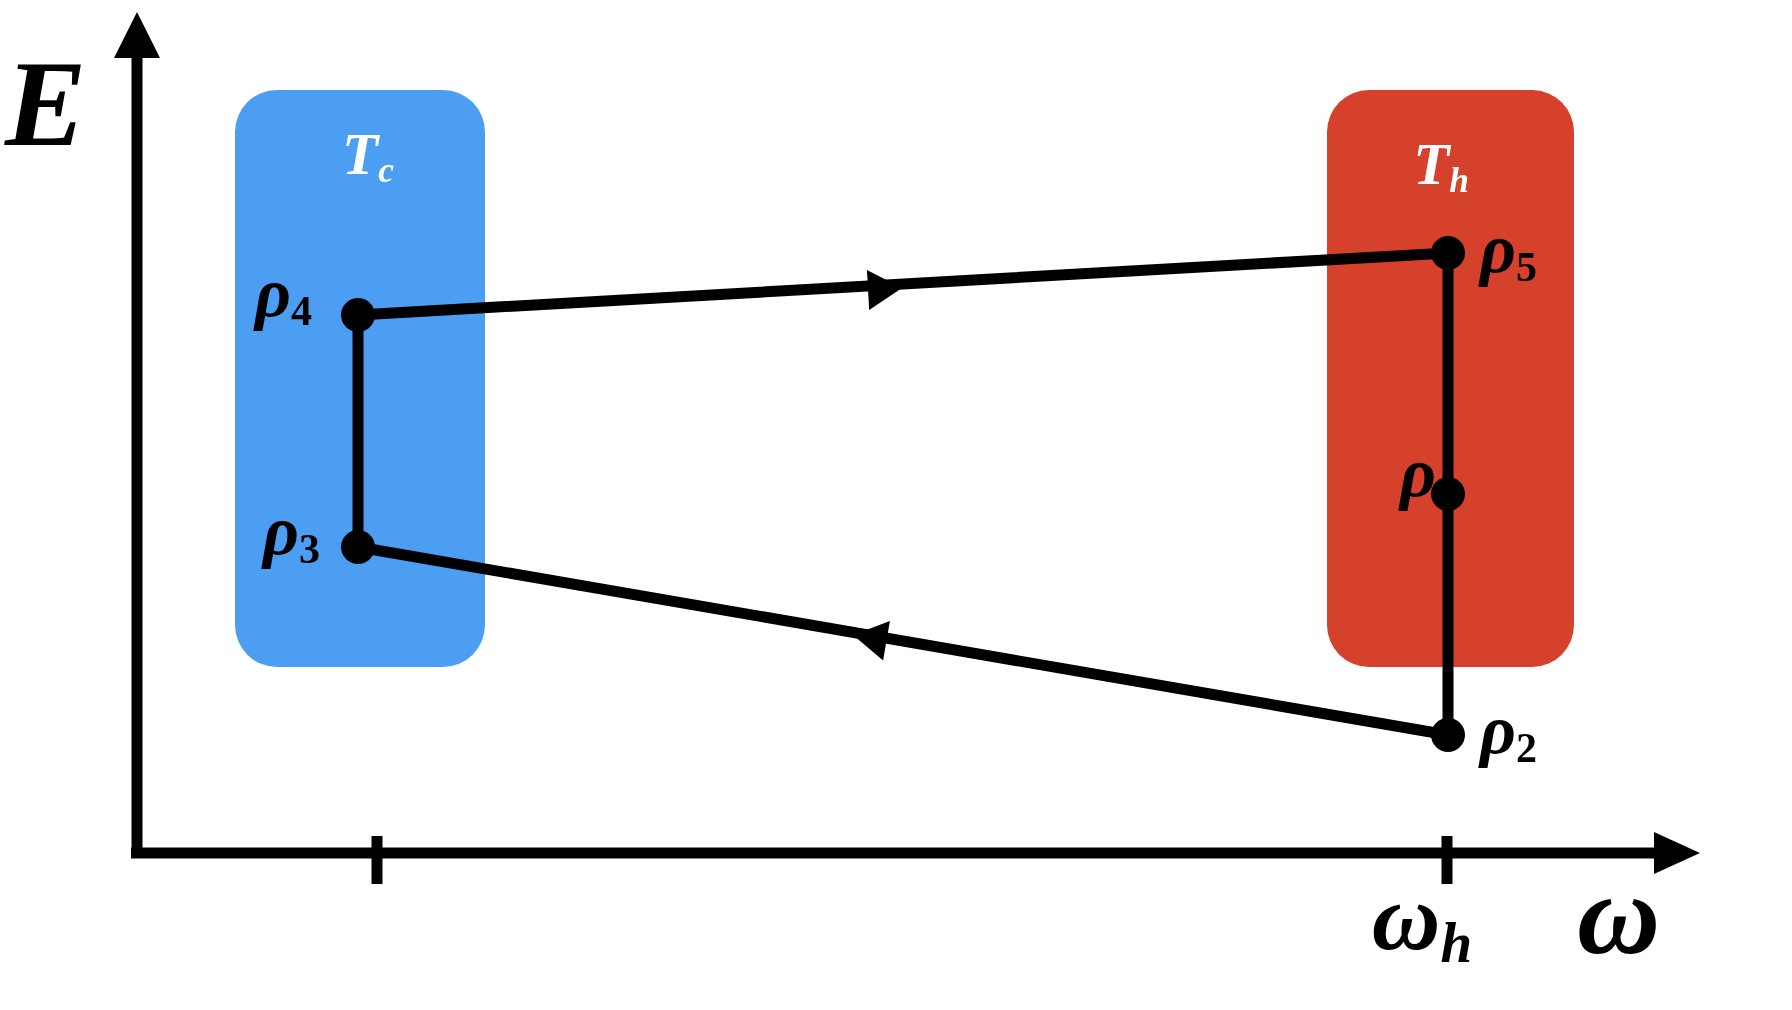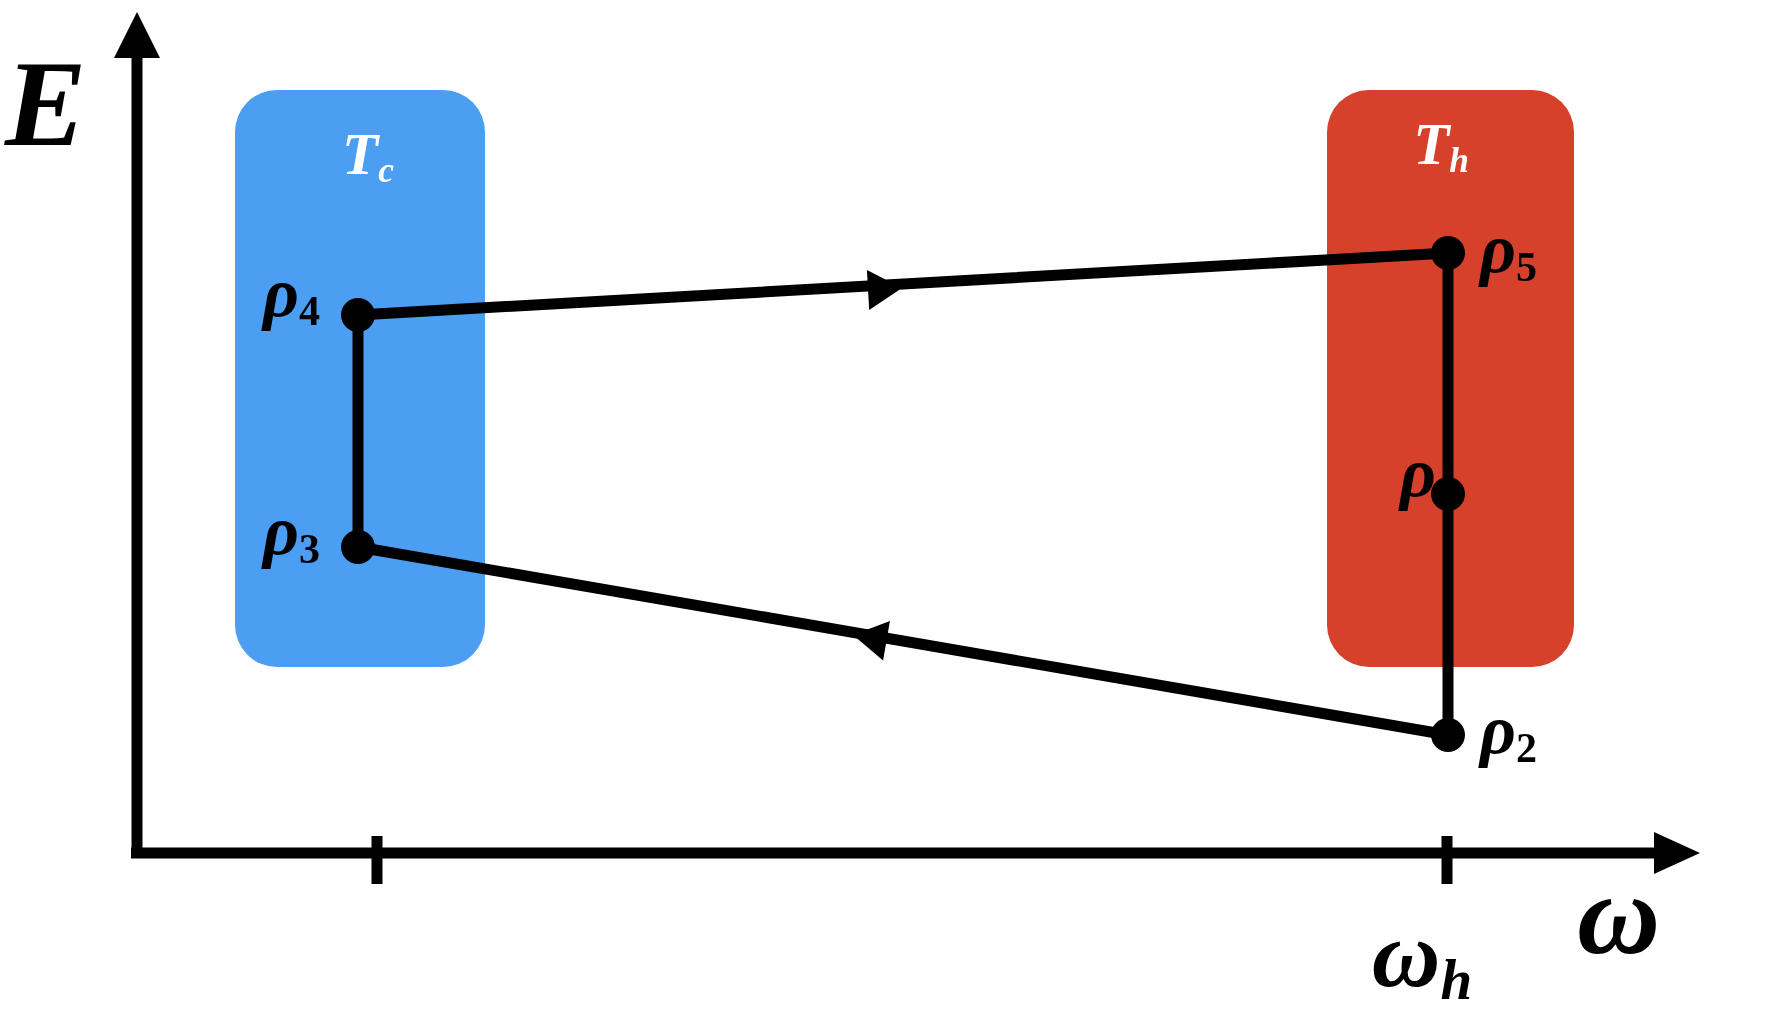--- a/index.html
+++ b/index.html
@@ -73,32 +73,32 @@
     <circle cx="1448" cy="735" r="17" fill="var(--stroke, #000)"></circle>
   </svg>
 
   <div class="label axis-label-y" style="left:5px; top:43px;">
     <span>E</span>
   </div>
   <div class="label axis-label-x" style="left:1577px; top:857px;">
     <span>ω</span>
   </div>
 
-  <div class="label tick-label" style="left:1422px; top:870px;margin-top:37px;">
+  <div class="label tick-label" style="left:1422px; top:870px;">
     <span>ω</span><span class="sub letter">h</span>
   </div>
 
   <div class="label bath-label" style="left:368px; top:125px;">
     <span>T</span><span class="sub letter">c</span>
   </div>
-  <div class="label bath-label" style="left:1441px; top:115px;">
+  <div class="label bath-label" style="left:1441px; top:135px;">
     <span>T</span><span class="sub letter">h</span>
   </div>
 
-  <div class="label point-label" style="left:263px; top:258px;">
+  <div class="label point-label" style="left:255px; top:258px;">
     <span>ρ</span><span class="sub">4</span>
   </div>
   <div class="label point-label" style="left:263px; top:496px;">
     <span>ρ</span><span class="sub">3</span>
   </div>
   <div class="label point-label" style="left:1480px; top:214px;">
     <span>ρ</span><span class="sub">5</span>
   </div>
   <div class="label point-label" style="left:1400px; top:438px;">
     <span>ρ</span><span class="sub">1</span>

